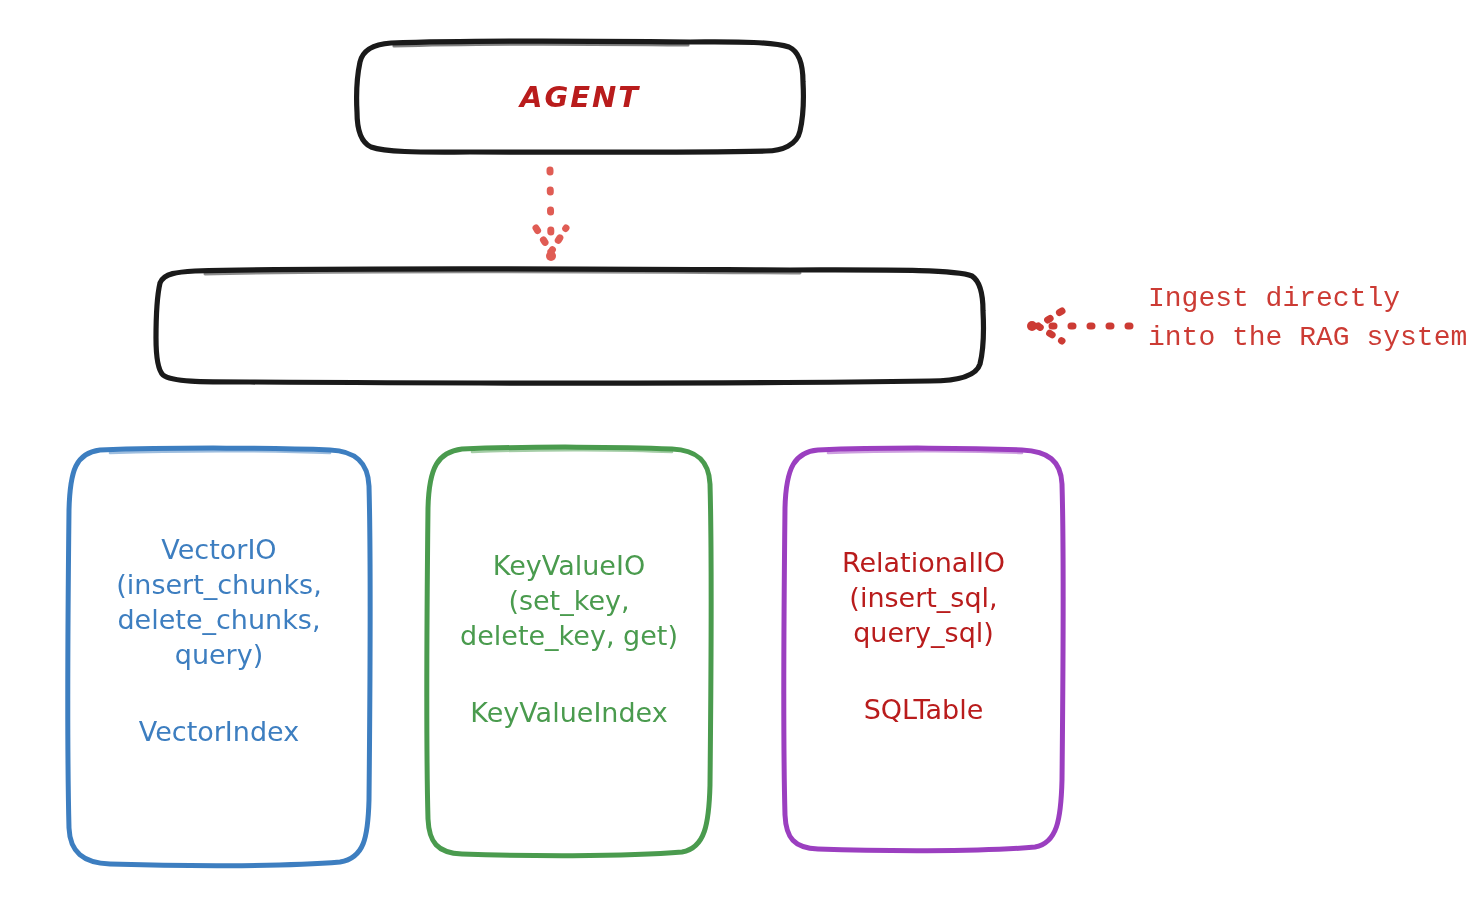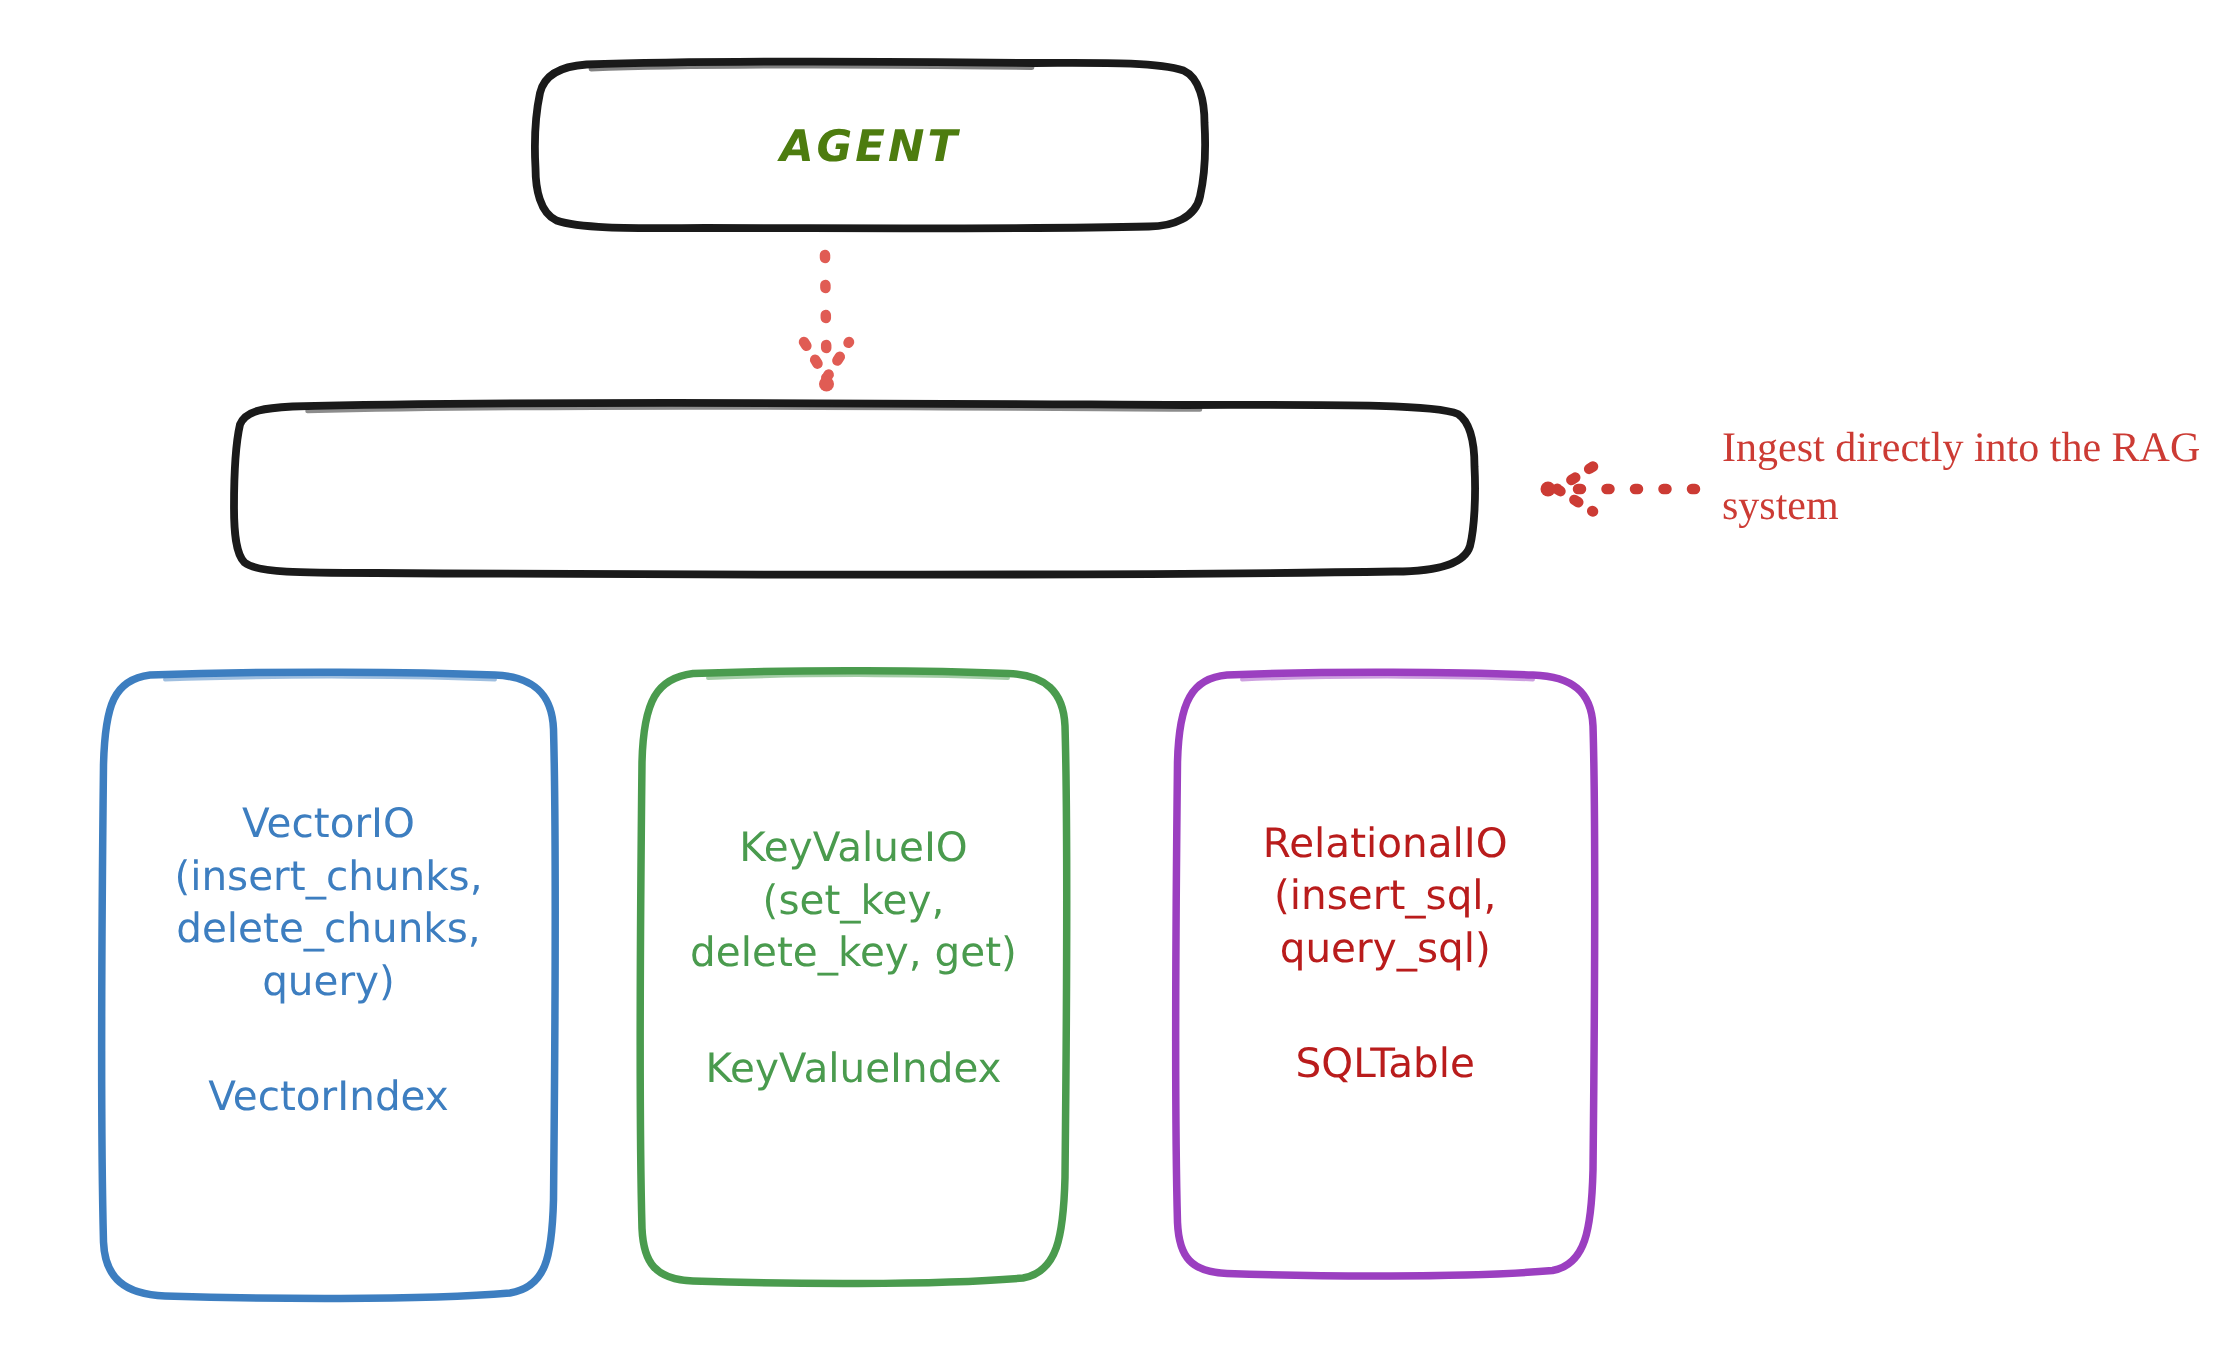--- a/index.html
+++ b/index.html
@@ -38,21 +38,21 @@
   .agent-label {
     left: 357px;
     top: 42px;
     width: 446px;
     height: 110px;
     font-family: "DejaVu Sans", sans-serif;
     font-size: 29px;
     font-style: italic;
     font-weight: 700;
     letter-spacing: 2px;
-    color: #4d7c0f;
+    color: #b91c1c;
   }
   .ragtool-label {
     left: 157px;
     top: 270px;
     width: 826px;
     height: 112px;
     font-family: "DejaVu Sans", sans-serif;
     font-size: 29px;
     color: #1a1a1a;
   }
@@ -84,21 +84,21 @@
     left: 785px;
     top: 545px;
     width: 277px;
     color: #b91c1c;
   }
   .annotation-label {
     position: absolute;
     left: 1148px;
     top: 279px;
     width: 330px;
-    font-family: Liberation Serif, serif;
+    font-family: Liberation Mono, monospace;
     font-size: 28px;
     line-height: 1.40;
     color: #cc3b34;
     text-align: left;
     pointer-events: none;
   }
 </style>
 </head>
 <body>
 

